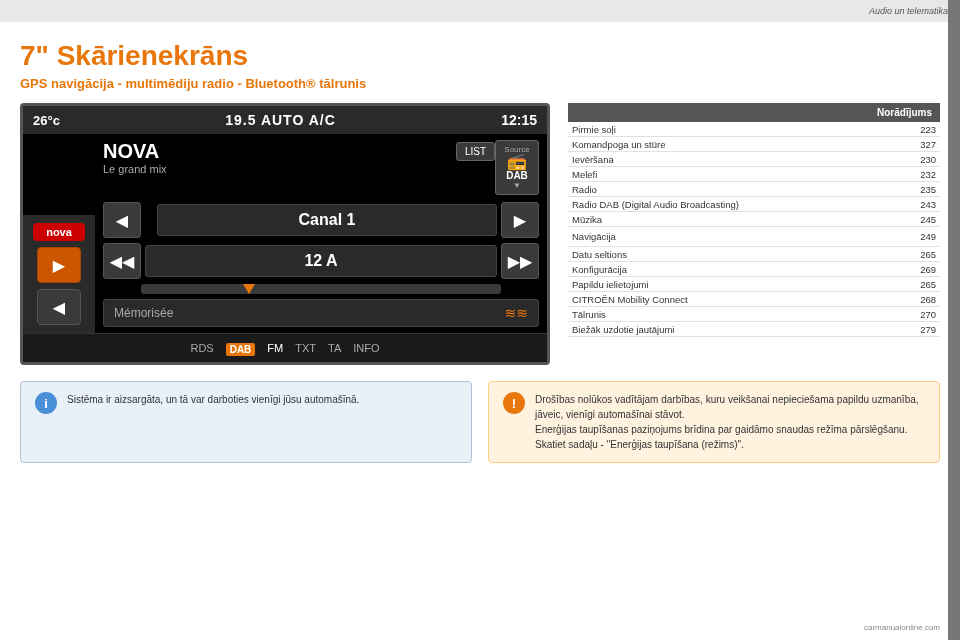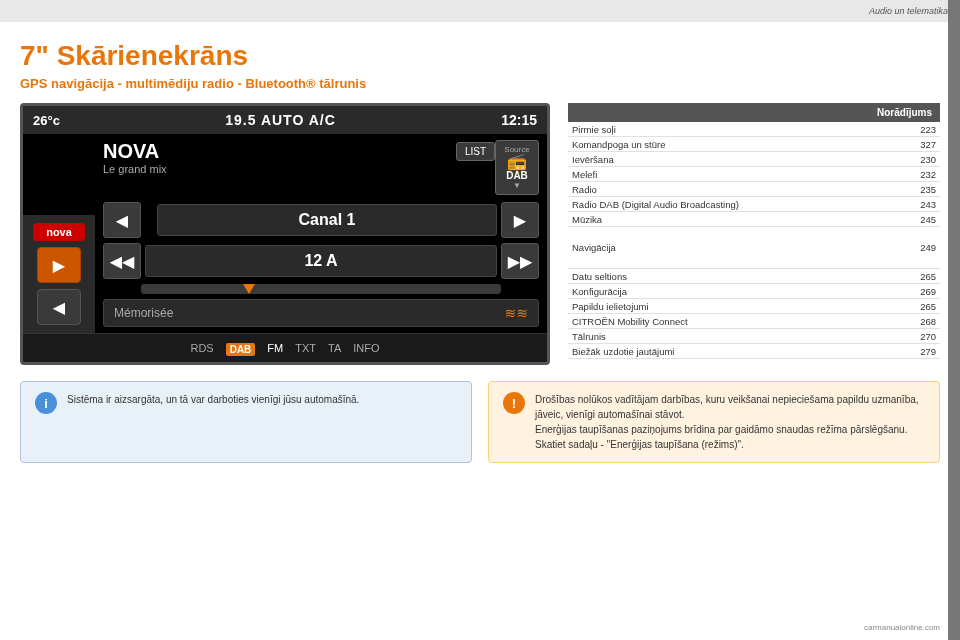--- a/index.html
+++ b/index.html
@@ -562,21 +562,21 @@
             </tr>
             <tr>
               <td style="font-size: 9.5px; color: rgb(51, 51, 51); padding: 1.5px 4px; border-bottom: 1px solid rgb(224, 224, 224);">Radio DAB (Digital Audio Broadcasting)</td>
               <td style="font-size: 9.5px; color: rgb(51, 51, 51); padding: 1.5px 4px; text-align: right; border-bottom: 1px solid rgb(224, 224, 224); white-space: nowrap;">243</td>
             </tr>
             <tr>
               <td style="font-size: 9.5px; color: rgb(51, 51, 51); padding: 1.5px 4px; border-bottom: 1px solid rgb(224, 224, 224);">Mūzika</td>
               <td style="font-size: 9.5px; color: rgb(51, 51, 51); padding: 1.5px 4px; text-align: right; border-bottom: 1px solid rgb(224, 224, 224); white-space: nowrap;">245</td>
             </tr>
             <tr>
-              <td style="font-size: 9.5px; color: rgb(51, 51, 51); padding: 15px 4px; border-bottom: 1px solid rgb(224, 224, 224);">Navigācija</td>
+              <td style="font-size: 9.5px; color: rgb(51, 51, 51); padding: 4px 4px; border-bottom: 1px solid rgb(224, 224, 224);">Navigācija</td>
               <td style="font-size: 9.5px; color: rgb(51, 51, 51); padding: 1.5px 4px; text-align: right; border-bottom: 1px solid rgb(224, 224, 224); white-space: nowrap;">249</td>
             </tr>
             <tr>
               <td style="font-size: 9.5px; color: rgb(51, 51, 51); padding: 1.5px 4px; border-bottom: 1px solid rgb(224, 224, 224);">Datu seltions</td>
               <td style="font-size: 9.5px; color: rgb(51, 51, 51); padding: 1.5px 4px; text-align: right; border-bottom: 1px solid rgb(224, 224, 224); white-space: nowrap;">265</td>
             </tr>
             <tr>
               <td style="font-size: 9.5px; color: rgb(51, 51, 51); padding: 1.5px 4px; border-bottom: 1px solid rgb(224, 224, 224);">Konfigurācija</td>
               <td style="font-size: 9.5px; color: rgb(51, 51, 51); padding: 1.5px 4px; text-align: right; border-bottom: 1px solid rgb(224, 224, 224); white-space: nowrap;">269</td>
             </tr>

